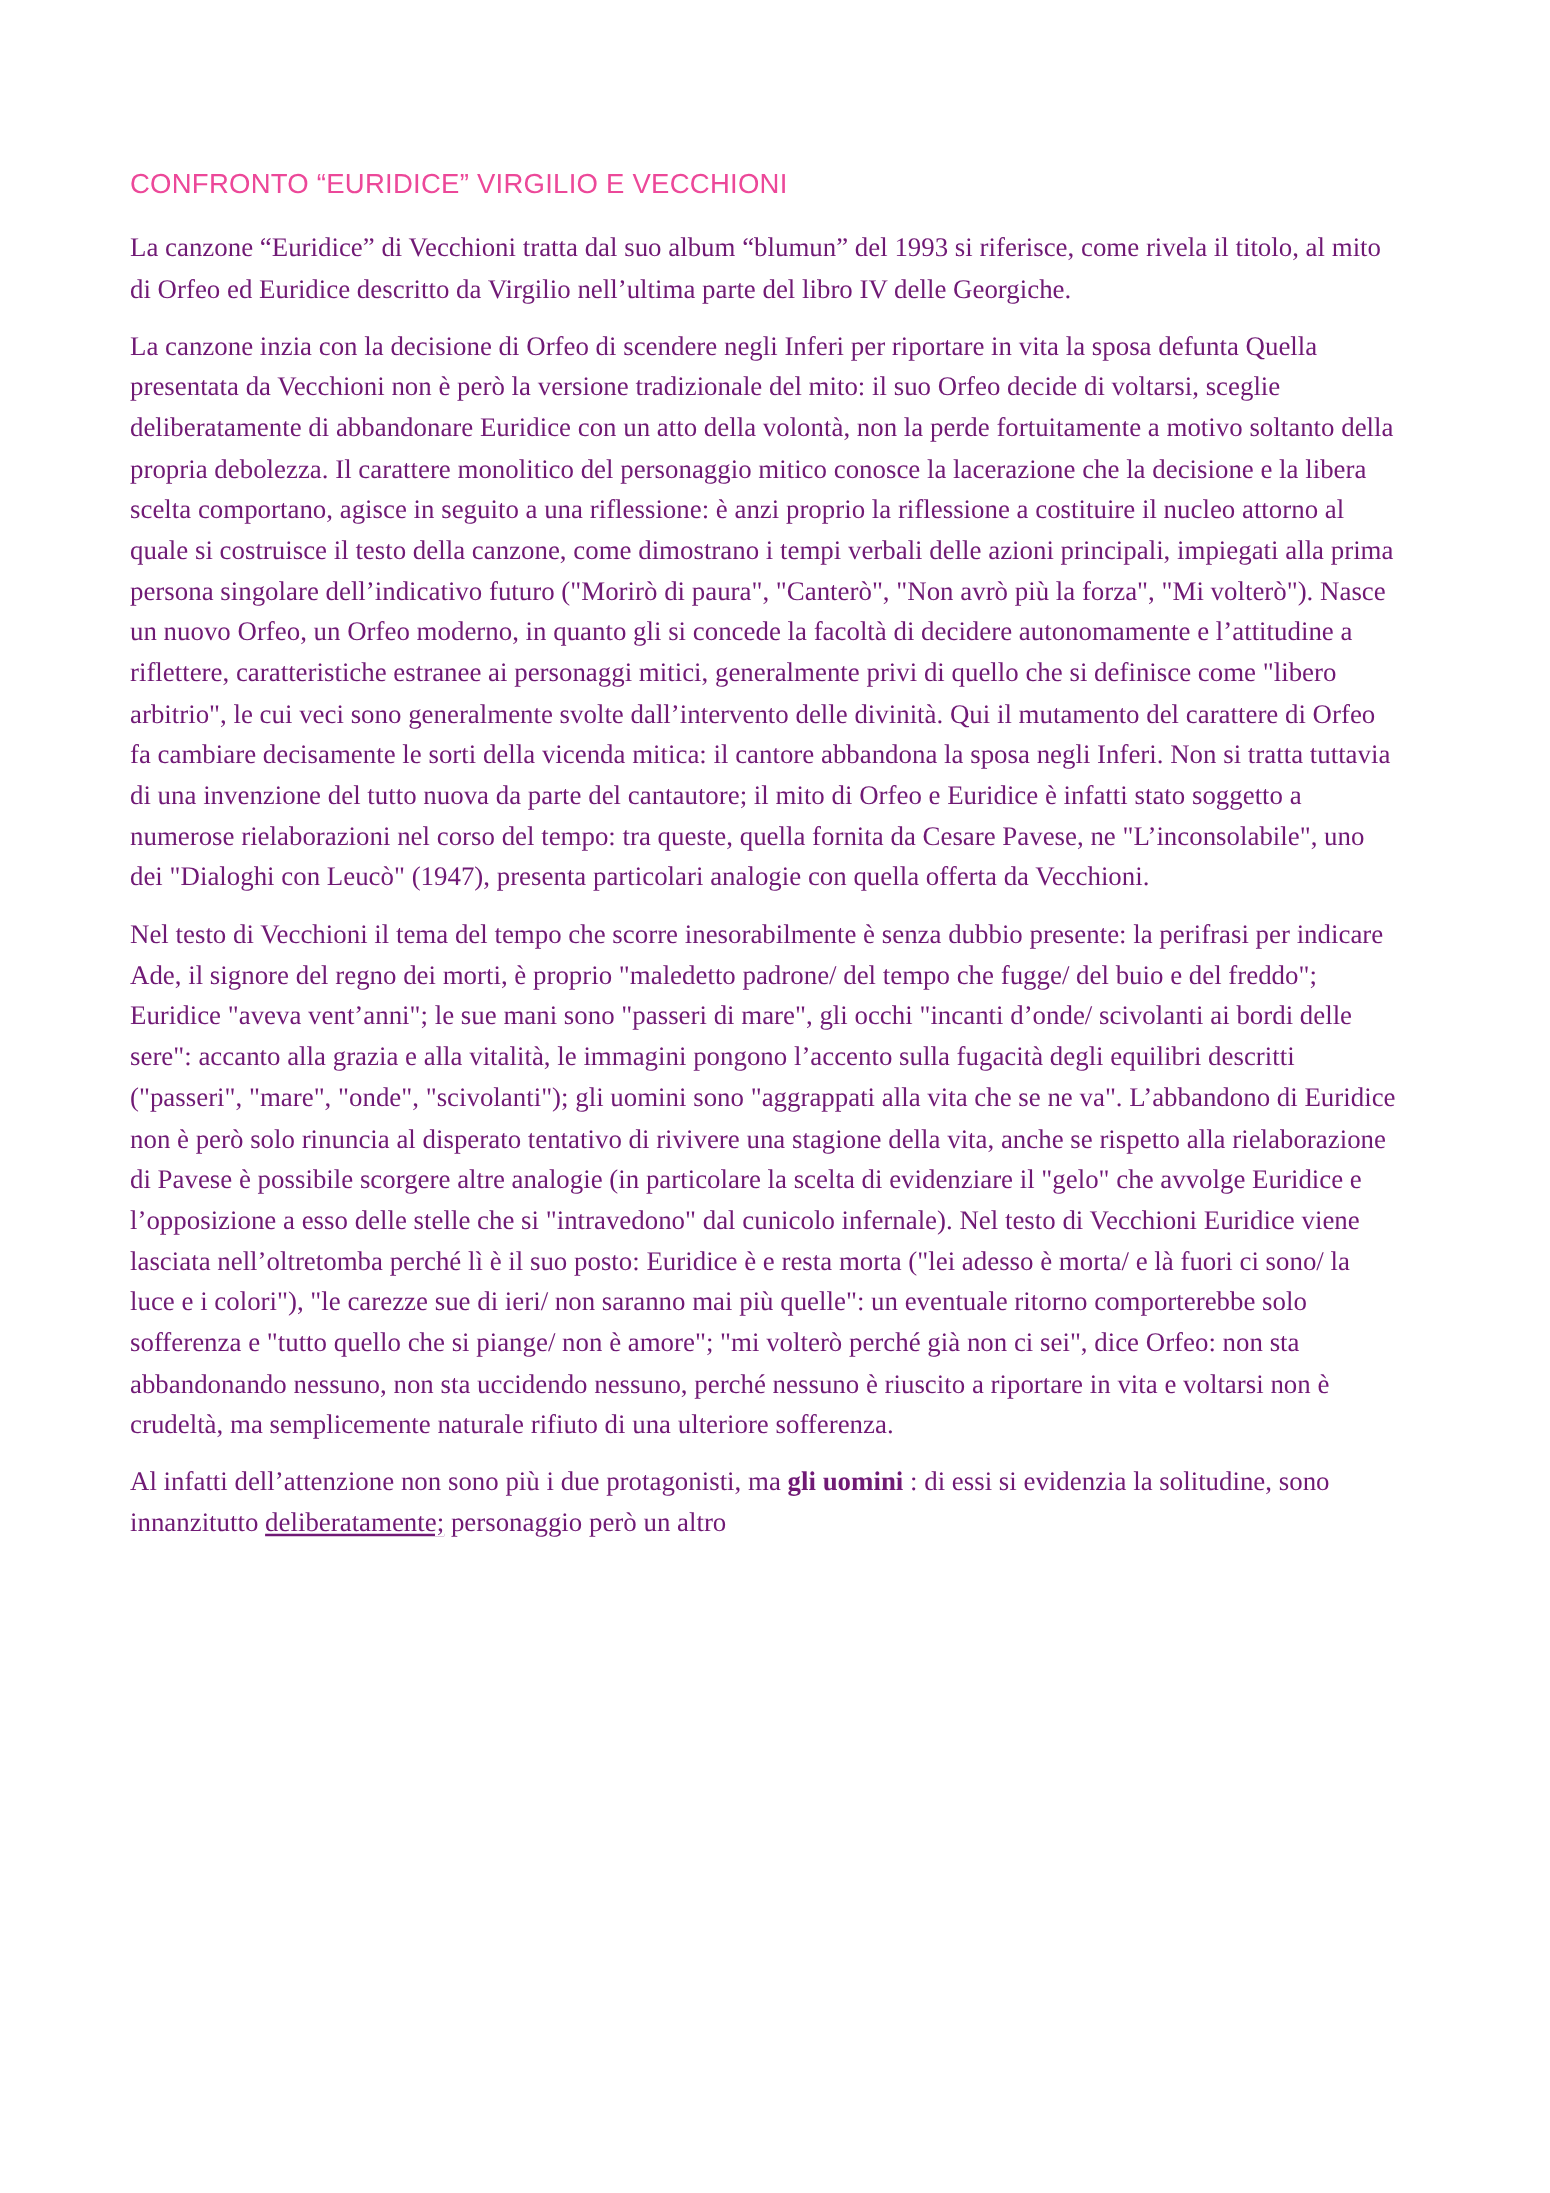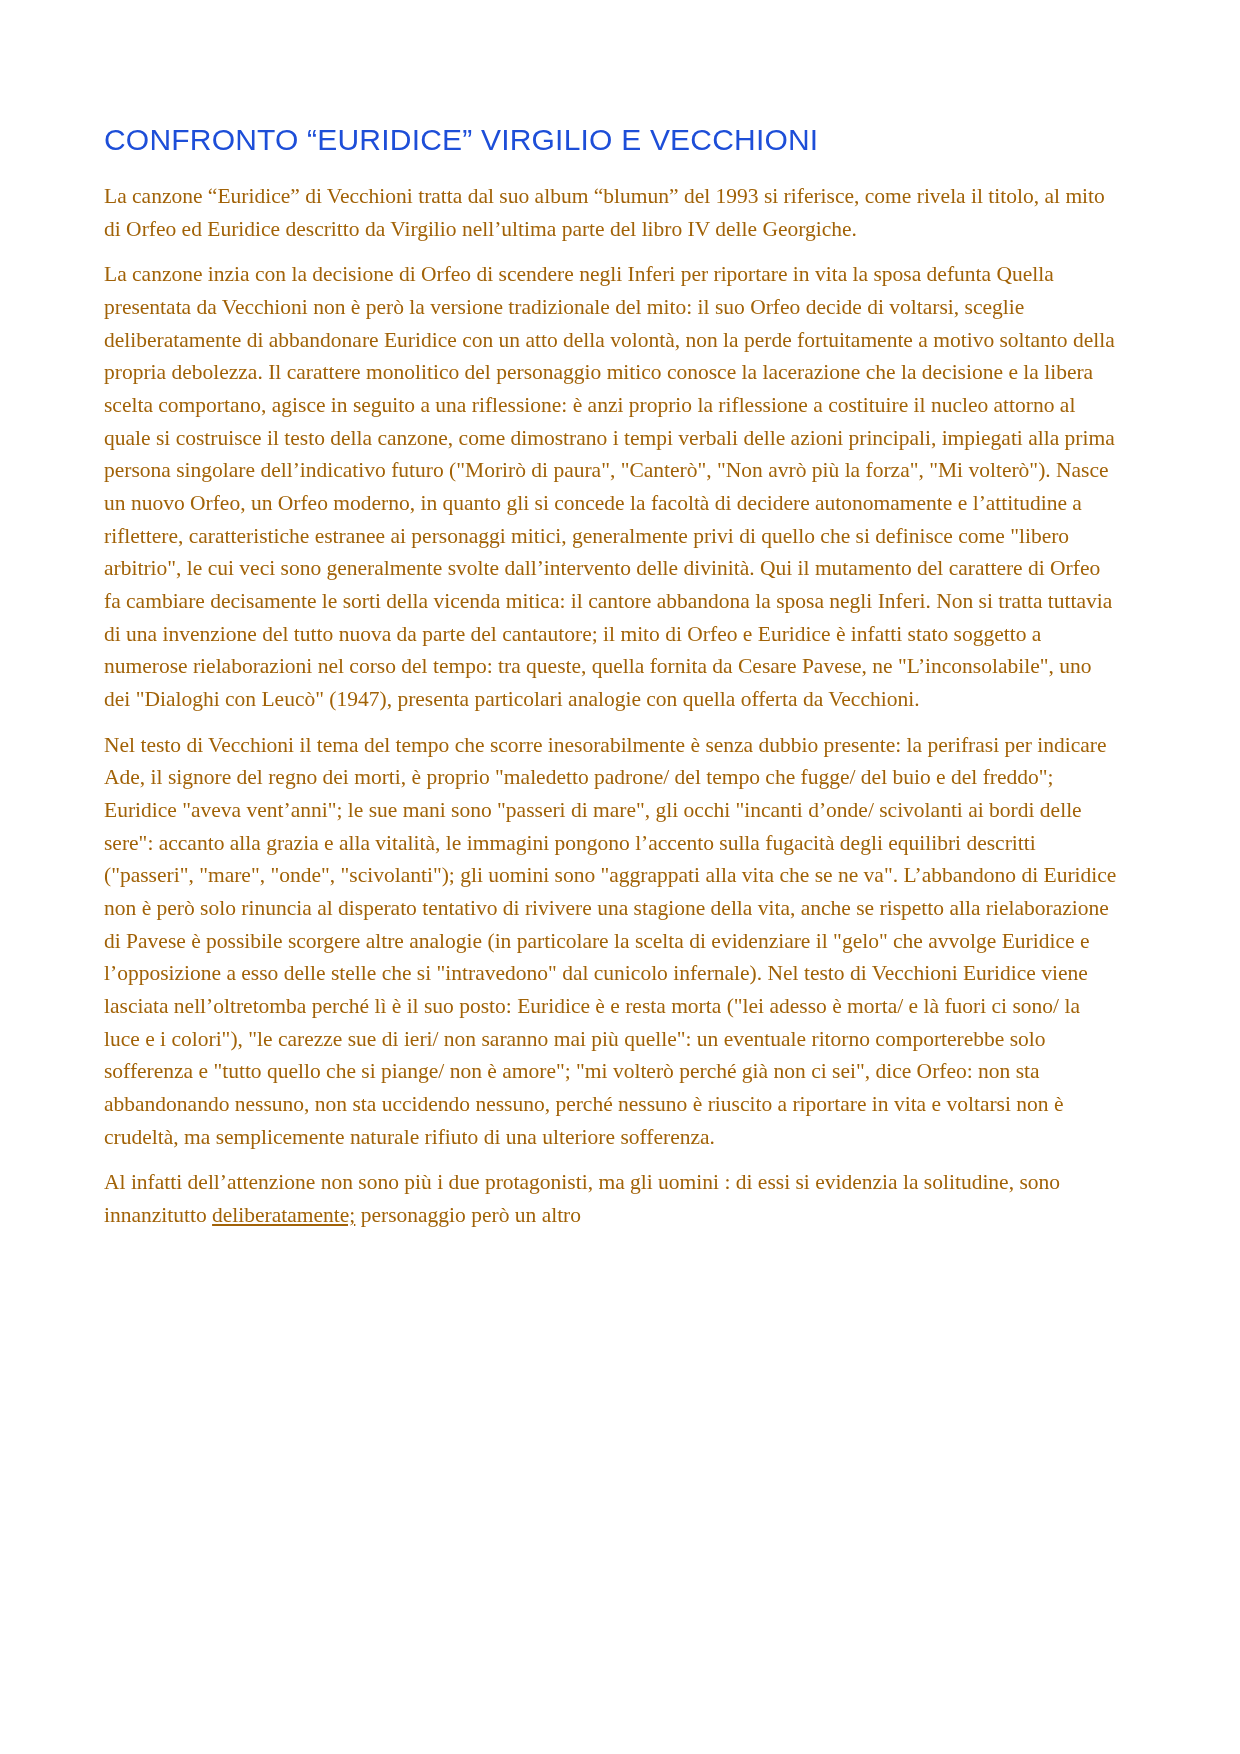--- a/index.html
+++ b/index.html
@@ -15,37 +15,37 @@
   }
   .page {
     box-sizing: border-box;
     width: 1240px;
     height: 1754px;
     padding: 122px 104px 0 104px;
     position: relative;
   }
   .doc-title {
     font-family: "Liberation Sans", sans-serif;
-    color: #1d4ed8;
-    font-size: 30px;
+    color: #ec4899;
+    font-size: 22px;
     font-weight: 400;
     letter-spacing: 0.2px;
-    margin: 0 0 22px 0;
+    margin: 12px 0 22px 0;
     line-height: 1.2;
   }
   p.para {
     font-family: "Liberation Serif", serif;
     font-size: 21.5px;
     line-height: 1.52;
     text-align: left;
     margin: 0 17px 13px 0;
-    color: #a16207;
+    color: #701a75;
   }
   .para b {
-    font-weight: normal;
+    font-weight: bold;
   }
   .para u {
     text-decoration: underline;
   }
 </style>
 </head>
 <body>
 
 <div class="page">
 

